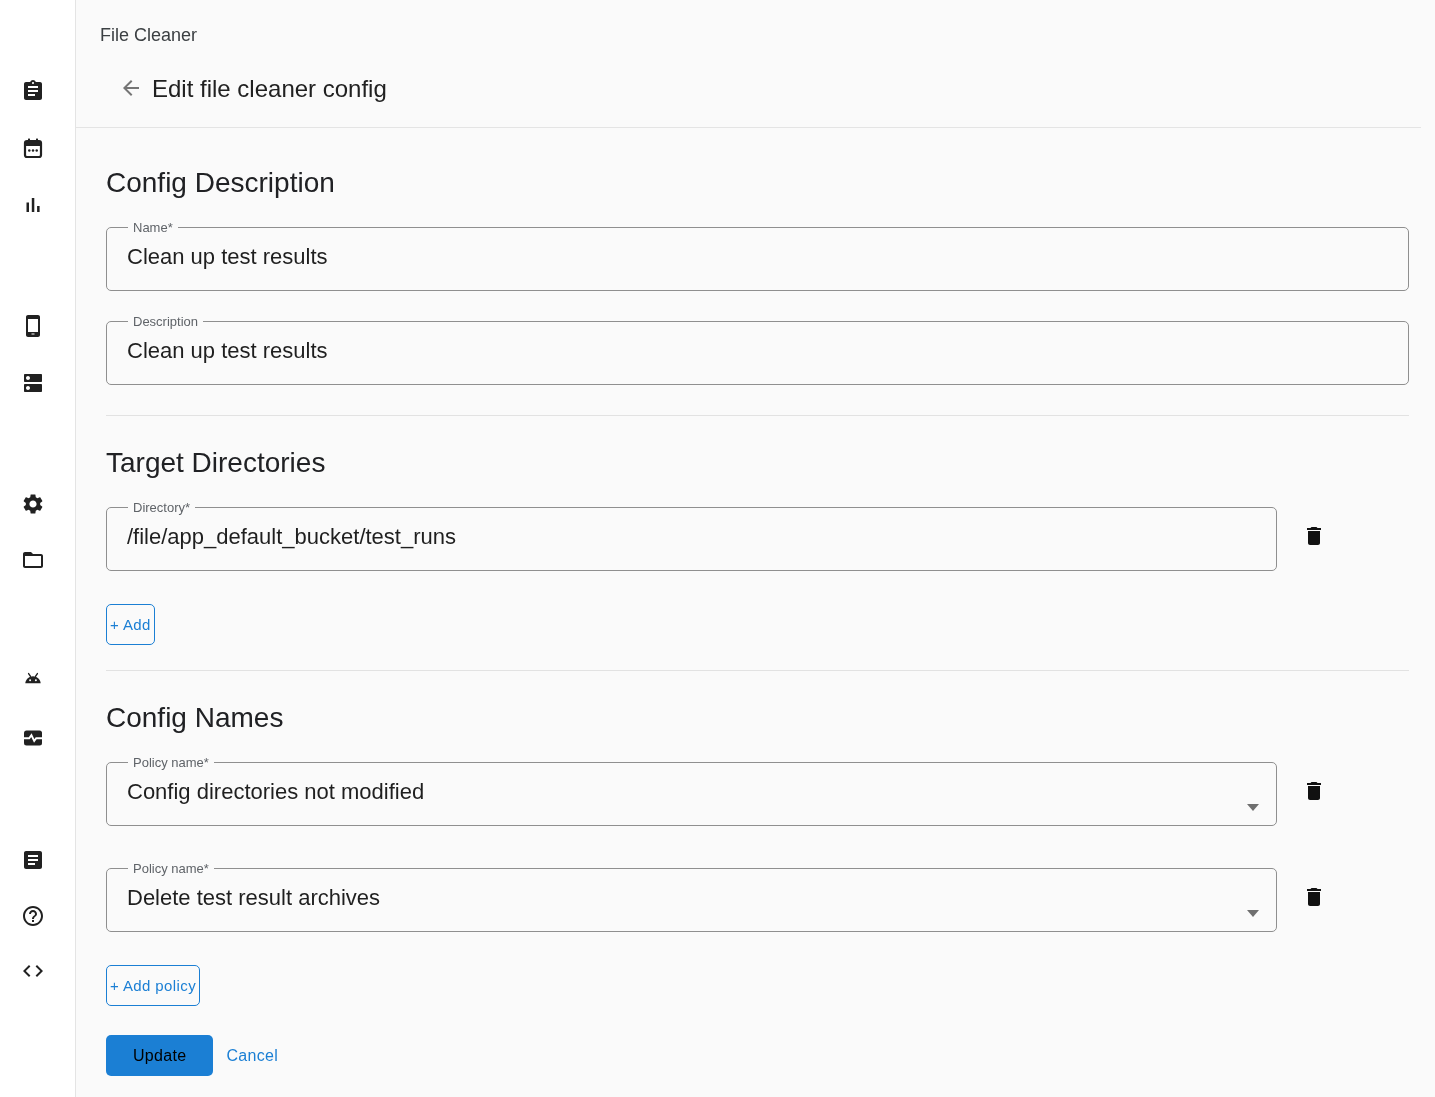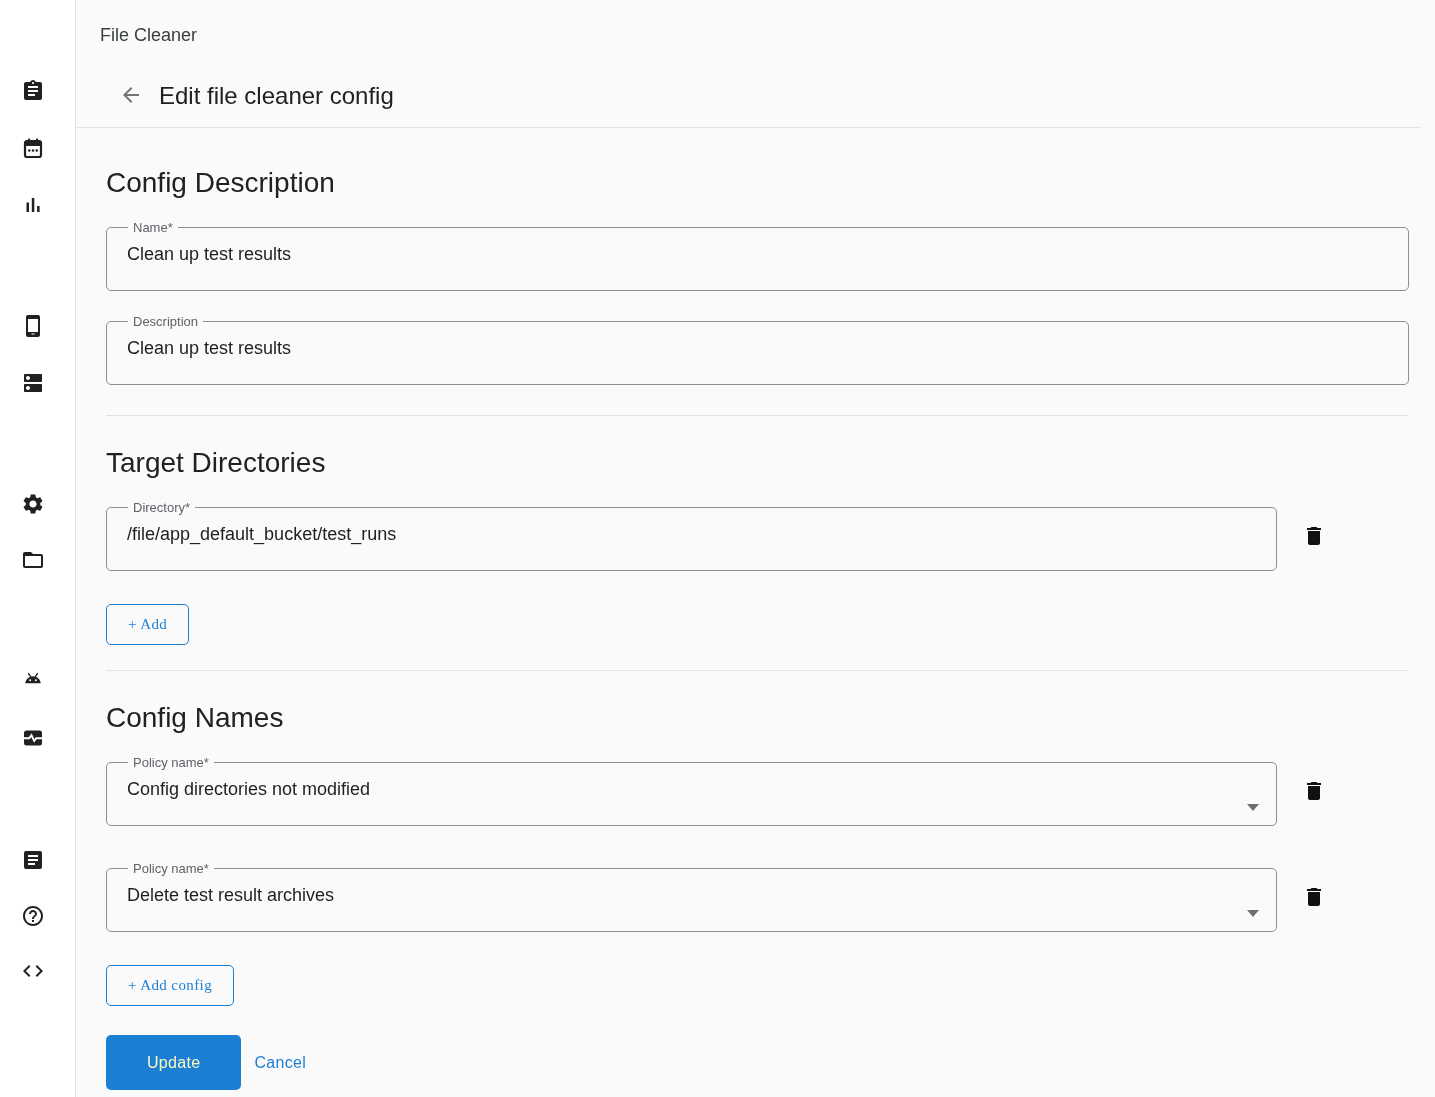--- a/index.html
+++ b/index.html
@@ -61,21 +61,21 @@
     position: relative;
     border: 1px solid #8f8f8f; border-radius: 5px;
     margin: 0; padding: 0 14px;
     height: 71px; background: transparent;
   }
   .mfield legend {
     font-size: 13px; color: #5f6368;
     padding: 0 5px; margin-left: 7px; line-height: 15px;
   }
   .mvalue {
-    font-size: 18px; color: #1f1f1f;
+    font-size: 22px; color: #1f1f1f;
     margin: 9px 0 0 6px; white-space: nowrap;
   }
   .wide { width: 1303px; }
   .narrow { width: 1171px; }
   .mt20 { margin-top: 20px; }
   .mt23 { margin-top: 23px; }
   .mt35 { margin-top: 35px; }
 
   .field-row { display: flex; align-items: center; }
 
@@ -94,28 +94,28 @@
     display: flex; align-items: center; justify-content: center;
   }
   .icon-btn svg { width: 24px; height: 24px; }
 
   .divider { height: 1px; background: #e2e2e2; width: 1303px; margin-top: 30px; }
 
   .btn-outline {
     display: inline-block;
     border: 1px solid #1b7fd4; color: #1b7fd4; background: transparent;
     border-radius: 5px; font-size: 15px; letter-spacing: 0.4px;
-    font-family: Liberation Serif, serif; cursor: pointer;
-    height: 41px; padding: 0 21px; margin-top: 33px;
+    font-family: Liberation Sans, sans-serif; cursor: pointer;
+    height: 41px; padding: 0 3px; margin-top: 33px;
   }
   .btn-filled {
-    background: #1b7fd4; color: #fef9c3; border: none;
+    background: #1b7fd4; color: #000000; border: none;
     border-radius: 5px; font-size: 16px; letter-spacing: 0.3px;
     font-family: inherit; cursor: pointer;
-    height: 55px; padding: 0 41px;
+    height: 41px; padding: 0 27px;
   }
   .btn-text {
     background: none; border: none; color: #1b7fd4;
     font-size: 16px; letter-spacing: 0.3px; font-family: inherit;
     cursor: pointer; padding: 0; margin-left: 13px;
   }
   .actions-row { display: flex; align-items: center; margin-top: 29px; }
 </style>
 </head>
 <body>
@@ -212,21 +212,21 @@
   <header class="header">
     <div class="app-title">File Cleaner</div>
     <div class="title-row">
       <button class="back-btn">
         <span>
           <svg viewBox="0 0 24 24" fill="currentColor" width="24" height="24">
               <path d="M20 11H7.83l5.59-5.59L12 4l-8 8 8 8 1.41-1.41L7.83 13H20v-2z"></path>
             </svg>
         </span>
       </button>
-      <h1 class="page-title" style="margin:16px;font-weight:400">Edit file cleaner config</h1>
+      <h1 class="page-title" style="margin:9px;font-weight:400">Edit file cleaner config</h1>
     </div>
   </header>
 
   <div class="content">
 
     
     <h2 class="section-heading heading-1">Config Description</h2>
 
     <fieldset class="mfield wide mt20">
       <legend>Name*</legend>
@@ -287,21 +287,21 @@
       </fieldset>
       <button class="icon-btn">
         <span>
           <svg viewBox="0 0 24 24" fill="currentColor" width="24" height="24">
               <path d="M6 19c0 1.1.9 2 2 2h8c1.1 0 2-.9 2-2V7H6v12zM19 4h-3.5l-1-1h-5l-1 1H5v2h14V4z"></path>
             </svg>
         </span>
       </button>
     </div>
 
-    <button class="btn-outline">+ Add config</button>
+    <button class="btn-outline">+ Add policy</button>
 
     
     <div class="actions-row">
       <button class="btn-filled">Update</button>
       <button class="btn-text">Cancel</button>
     </div>
 
   </div>
 </main>
 

